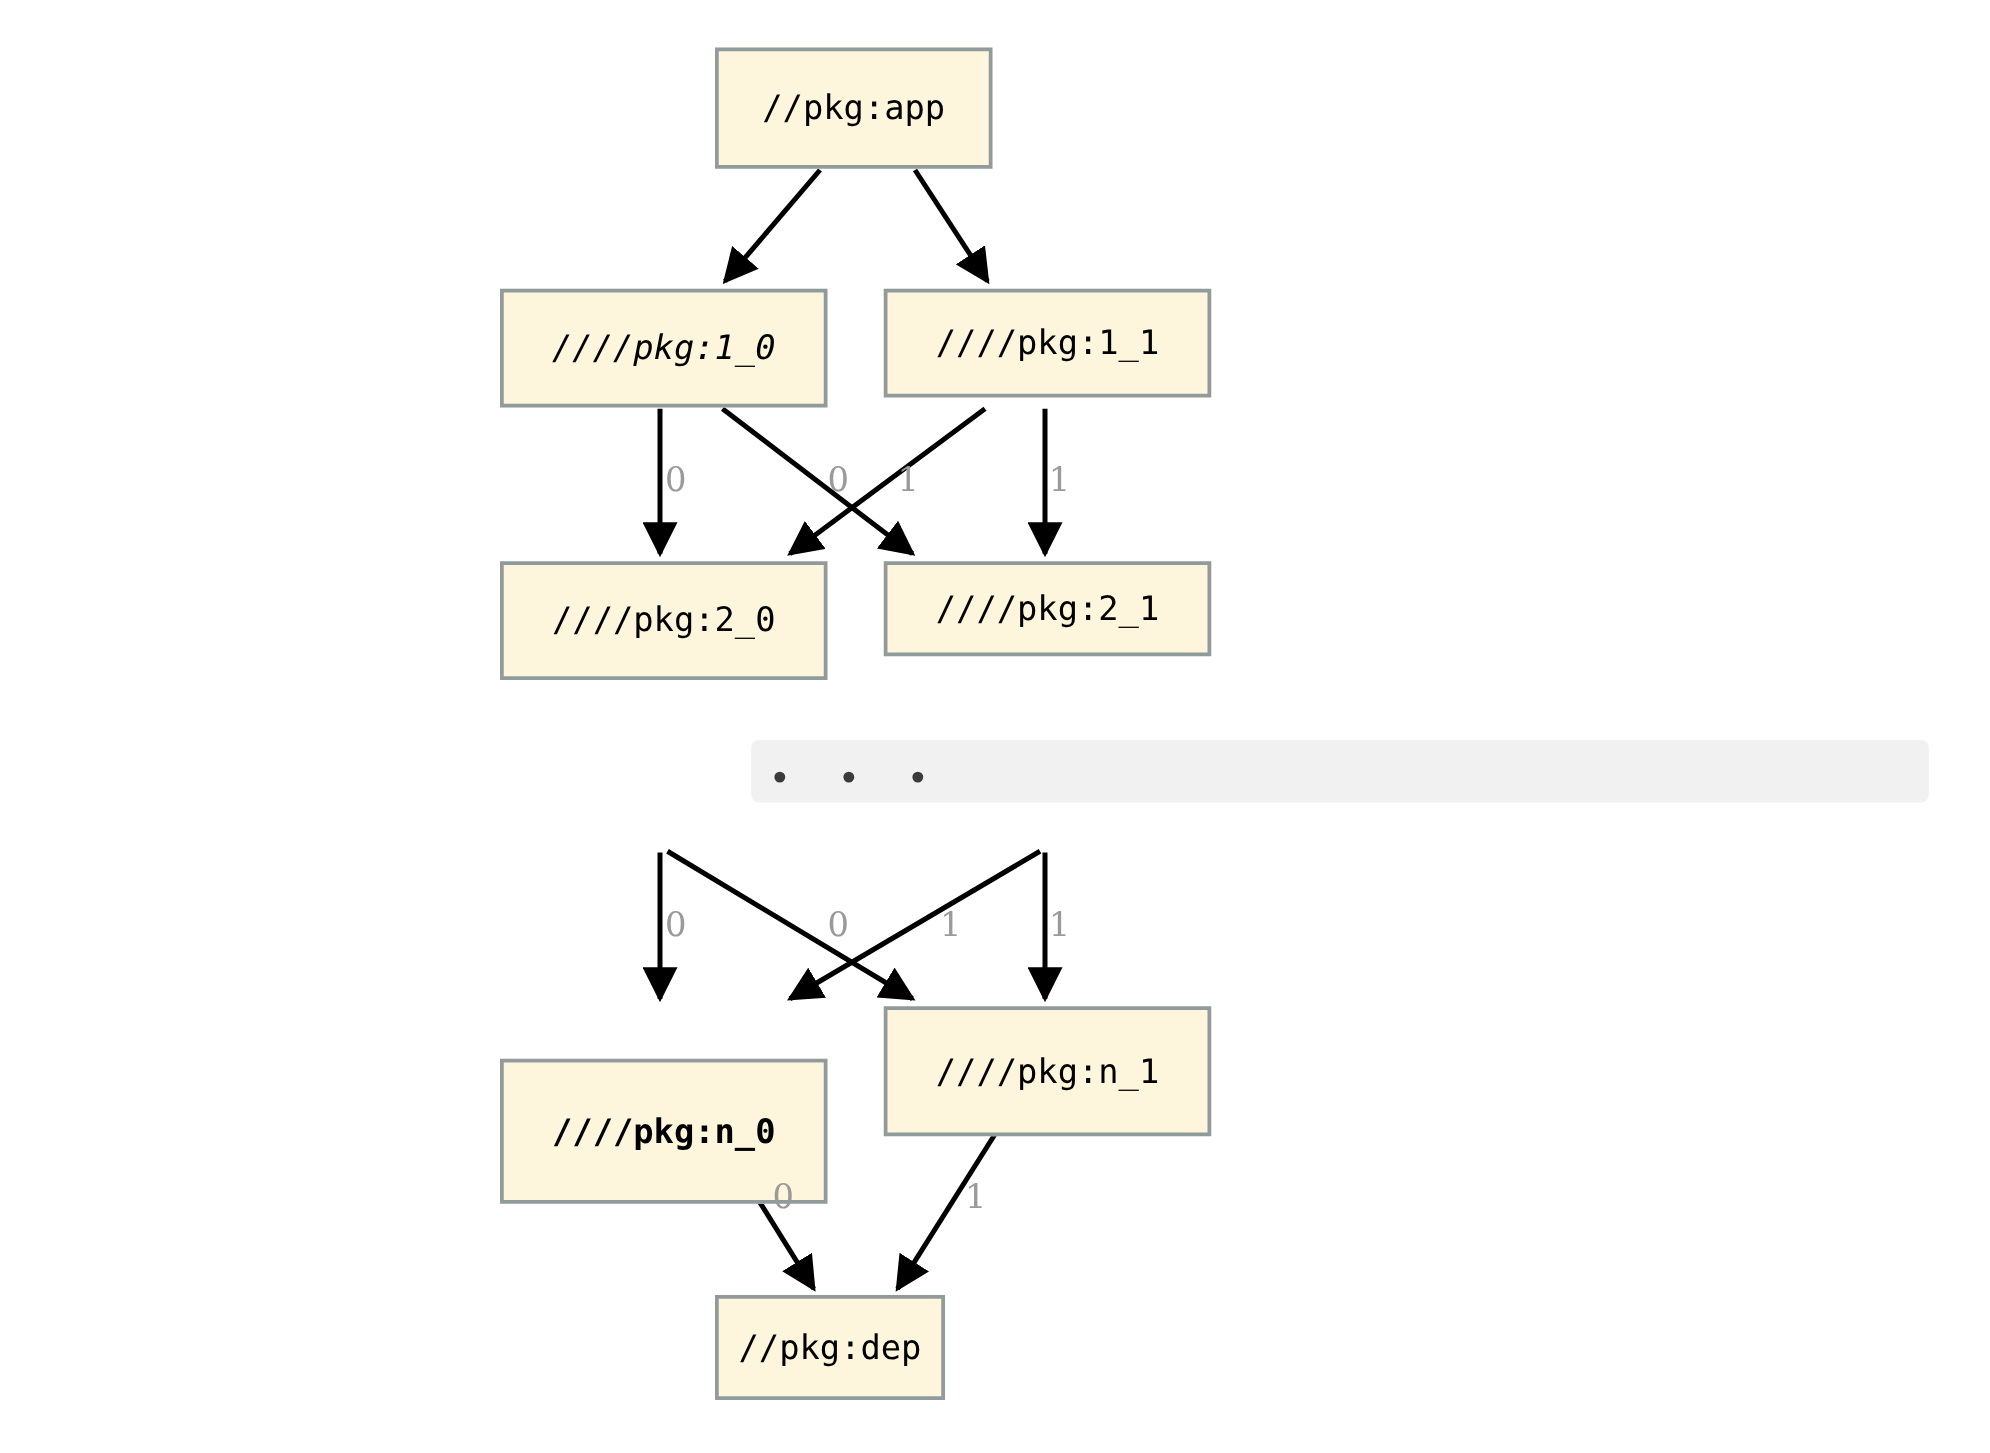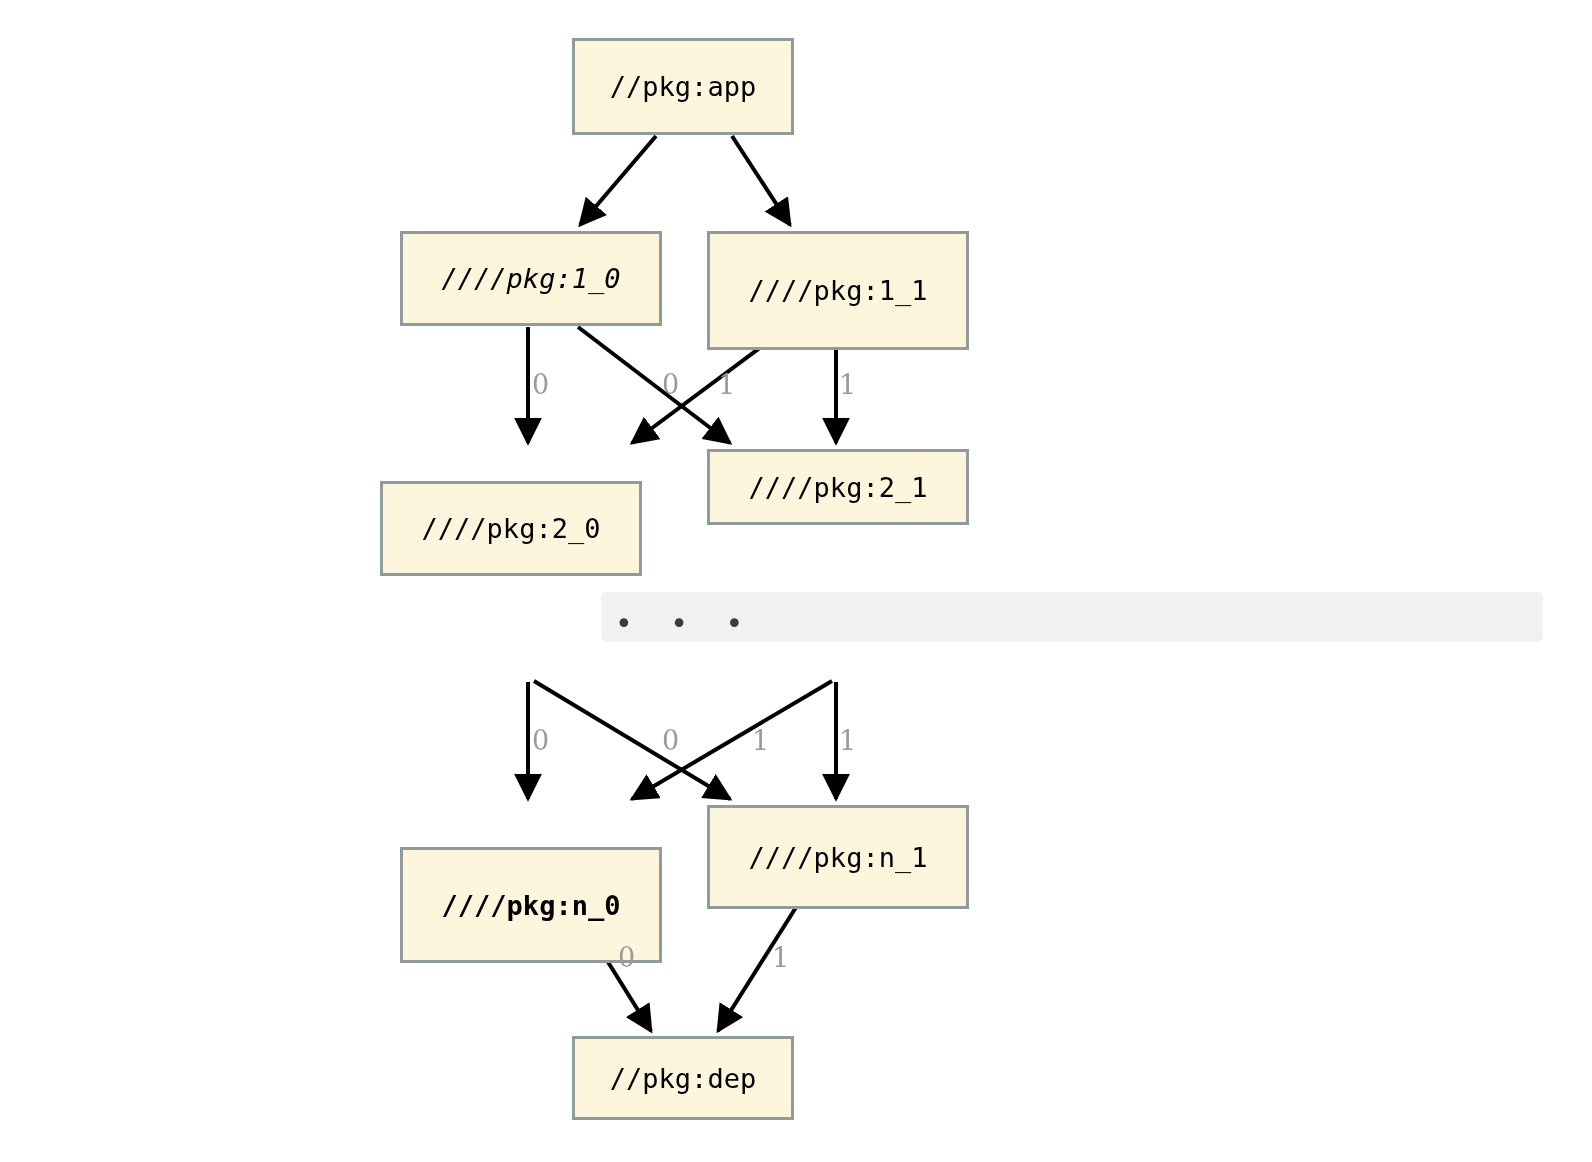--- a/index.html
+++ b/index.html
@@ -102,41 +102,41 @@
 </svg>
 
 <div class="node-box" style="left:572px; top:38px; width:222px; height:97px;">
   <span>//pkg:app</span>
 </div>
 
 <div class="node-box" style="left:400px; top:231px; width:262px; height:95px;font-style:italic;">
   <span>////pkg:1_0</span>
 </div>
 
-<div class="node-box" style="left:707px; top:231px; width:262px; height:119px;">
+<div class="node-box" style="left:707px; top:231px; width:262px; height:87px;">
   <span>////pkg:1_1</span>
 </div>
 
-<div class="node-box" style="left:380px; top:449px; width:262px; height:95px;margin-top:32px;">
+<div class="node-box" style="left:400px; top:449px; width:262px; height:95px;">
   <span>////pkg:2_0</span>
 </div>
 
 <div class="node-box" style="left:707px; top:449px; width:262px; height:76px;">
   <span>////pkg:2_1</span>
 </div>
 
 <div class="node-box" style="left:400px; top:847px; width:262px; height:116px;font-weight:bold;">
   <span>////pkg:n_0</span>
 </div>
 
 <div class="node-box" style="left:707px; top:805px; width:262px; height:104px;">
   <span>////pkg:n_1</span>
 </div>
 
-<div class="node-box" style="left:572px; top:1036px; width:222px; height:84px;">
+<div class="node-box" style="left:572px; top:1036px; width:184px; height:84px;">
   <span>//pkg:dep</span>
 </div>
 
 <div class="edge-label" style="left:532px; top:371px;">0</div>
 <div class="edge-label" style="left:662px; top:371px;">0</div>
 <div class="edge-label" style="left:718px; top:371px;">1</div>
 <div class="edge-label" style="left:839px; top:371px;">1</div>
 
 <div class="edge-label" style="left:532px; top:727px;">0</div>
 <div class="edge-label" style="left:662px; top:727px;">0</div>

